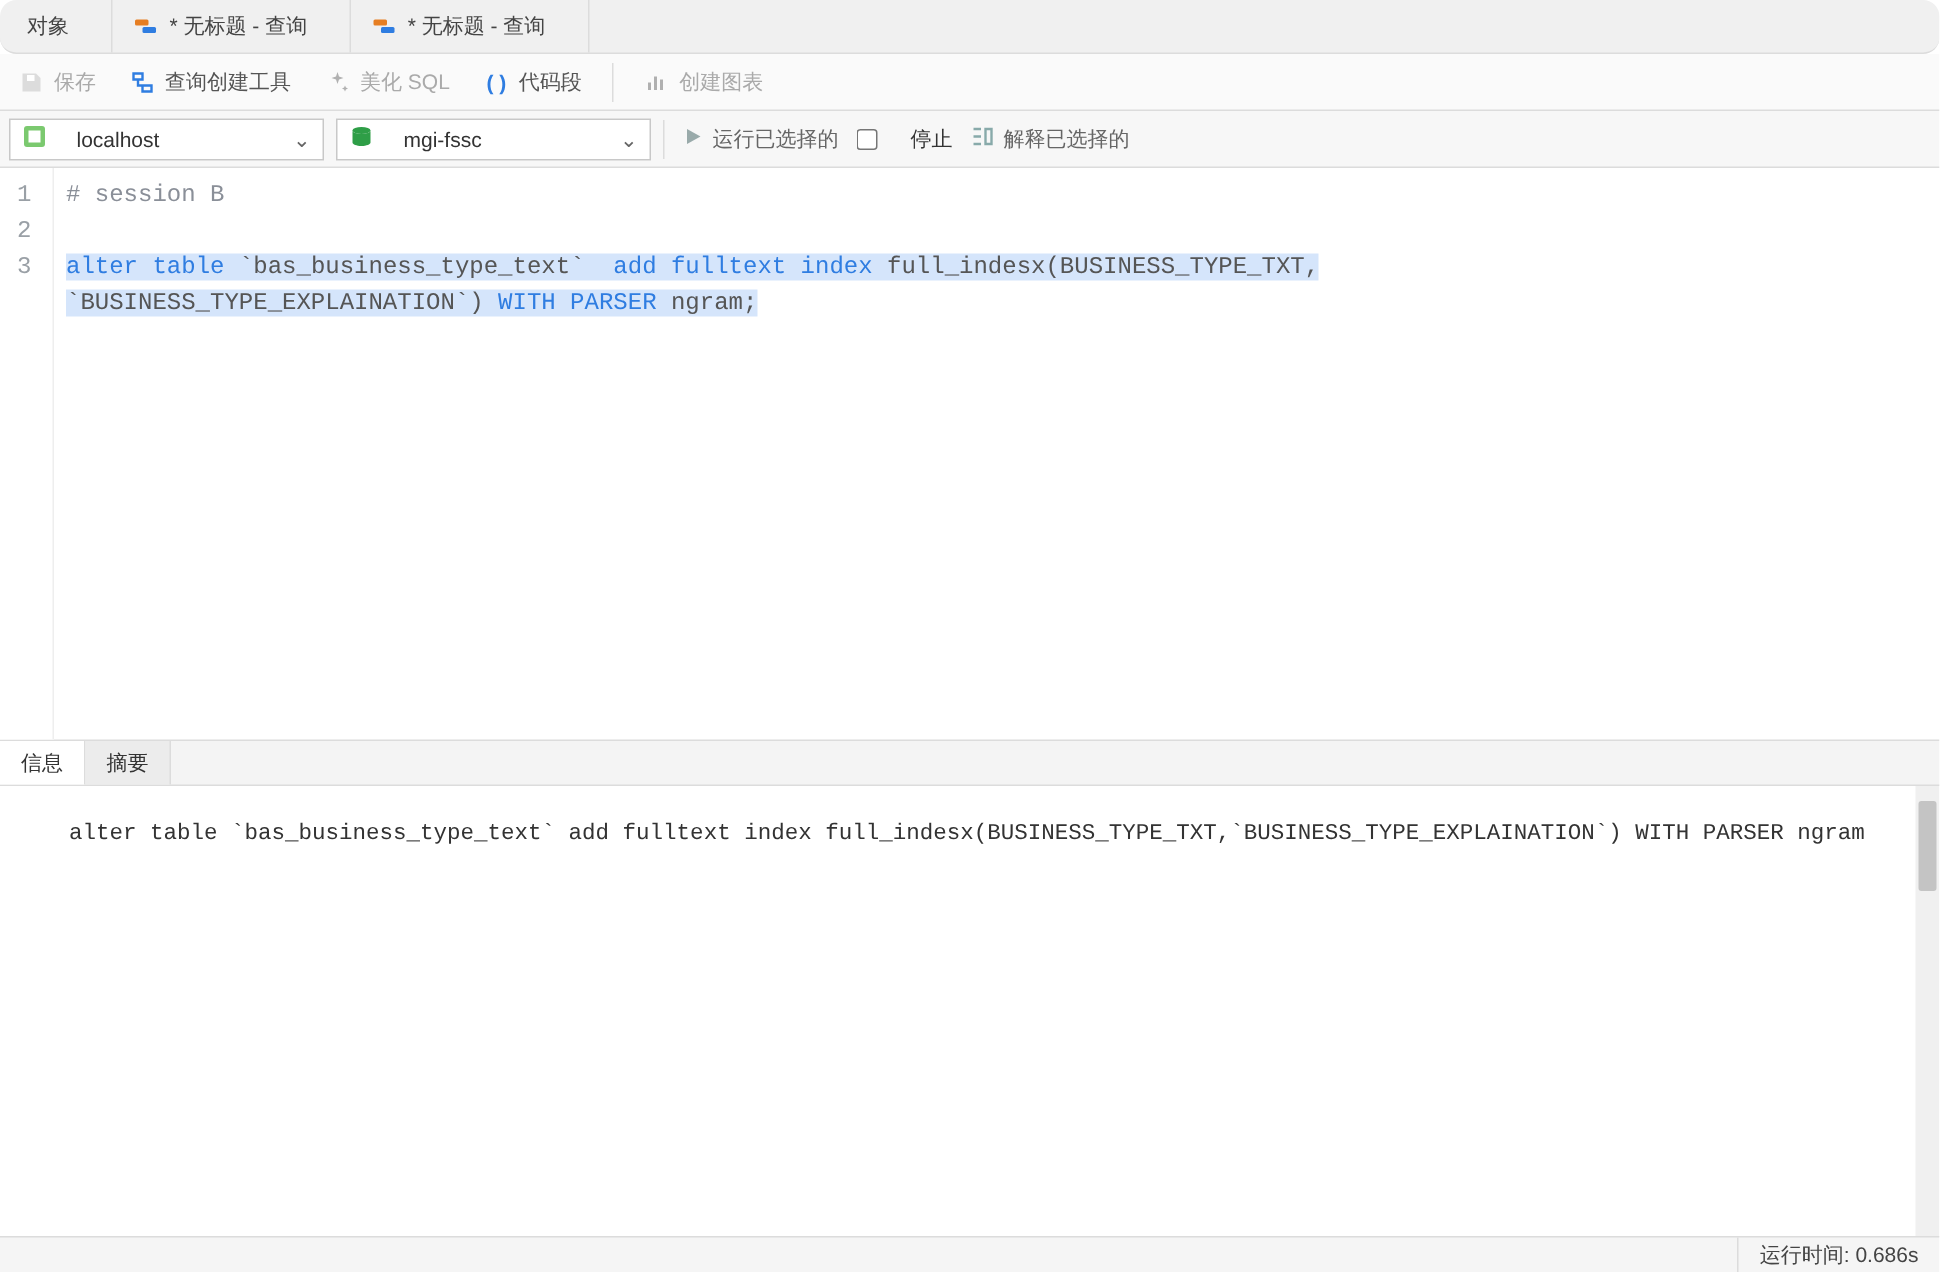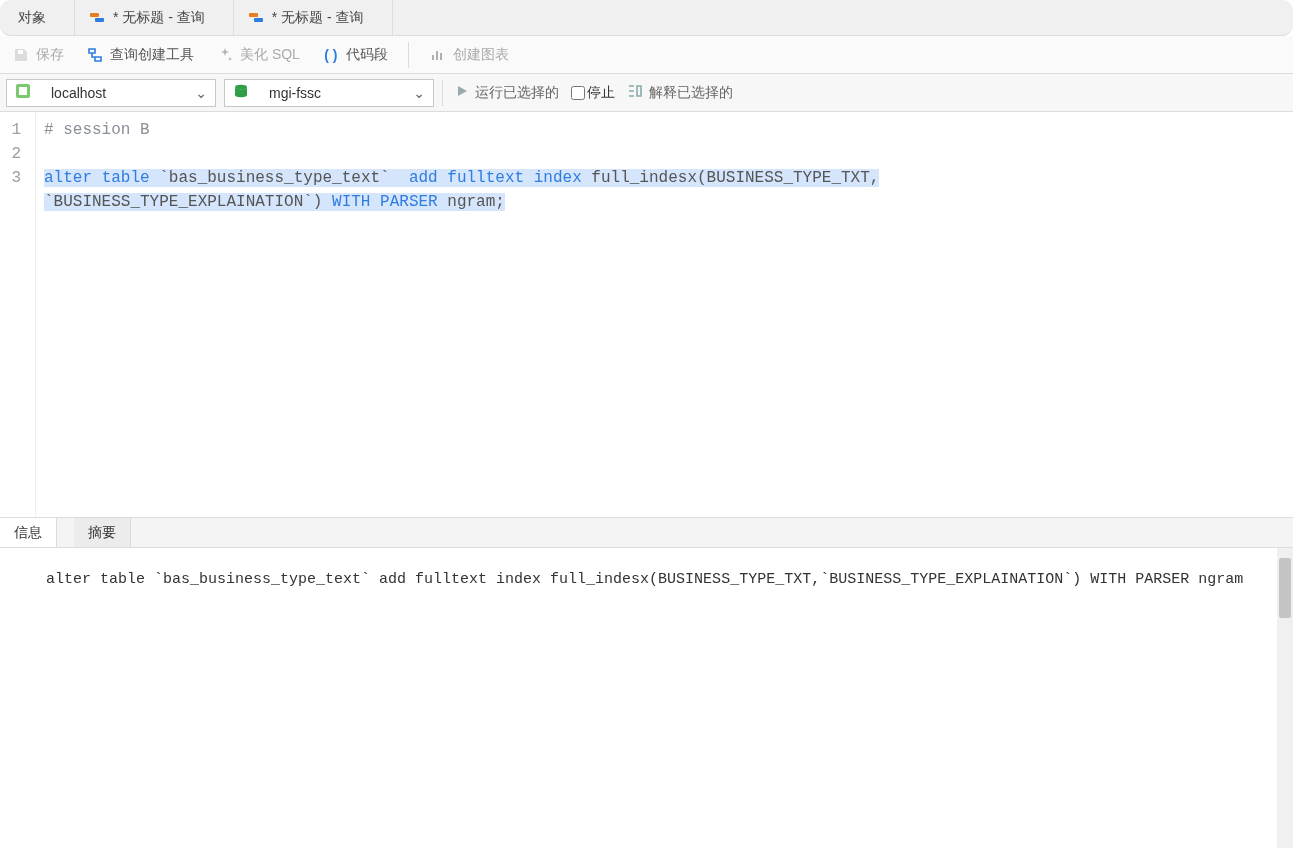--- a/index.html
+++ b/index.html
@@ -55,21 +55,21 @@
     }
     .drop {
       display: flex; align-items: center; gap: 20px;
       border: 1px solid #c8c8c8; background: #fff;
       height: 28px; padding: 0 8px;
       width: 210px;
     }
     .drop .chev { margin-left: auto; color: #666; }
     .vdiv { width: 1px; height: 26px; background: #dcdcdc; }
     .act-btn { display:flex; align-items:center; gap:6px; color:#666; cursor:pointer; padding:0 4px;text-align:center;}
-    .chk { display:flex; align-items:center; gap:2px; color:#333; }
+    .chk { display:flex; align-items:center; gap:22px; color:#333; }
     .chk input { width:14px; height:14px; }
 
     
     .editor-wrap {
       display: flex; flex: 1 1 auto; min-height: 0;
       border-bottom: 1px solid #dcdcdc;
     }
     .gutter {
       background: #fff; color: #9aa0a6;
       font-family: Consolas, "Courier New", monospace;
@@ -91,21 +91,20 @@
     .code .line { display: block; }
     .sel { background: #d5e5fb; }
     .cmt { color: #8a8f98; }
     .kw  { color: #2f7de1; }
     .id  { color: #555; }
 
     
     .result-tabs {
       display: flex; height: 30px; background: #f4f4f4;
       border-bottom: 1px solid #dcdcdc;
-      gap: 17px;
     }
     .result-tab {
       display:flex; align-items:center; padding: 0 14px;
       border-right: 1px solid #dcdcdc;
       color: #333; cursor: pointer;
       background: #ececec;
     }
     .result-tab.active { background: #fff; font-weight: 500; }
 
     .result-body {
@@ -275,14 +274,20 @@
     </div>
   </div>
 
   <div class="result-body">
     <span>alter table `bas_business_type_text` add fulltext index full_indesx(BUSINESS_TYPE_TXT,`BUSINESS_TYPE_EXPLAINATION`) WITH PARSER ngram</span>
     <div class="vscroll">
       <div class="thumb"></div>
     </div>
   </div>
 
+  <div class="status">
+    <div class="spacer"></div>
+    <div class="cell">
+      <span>运行时间: 0.686s</span>
+    </div>
+  </div>
 
 </div>
 
 </body></html>

